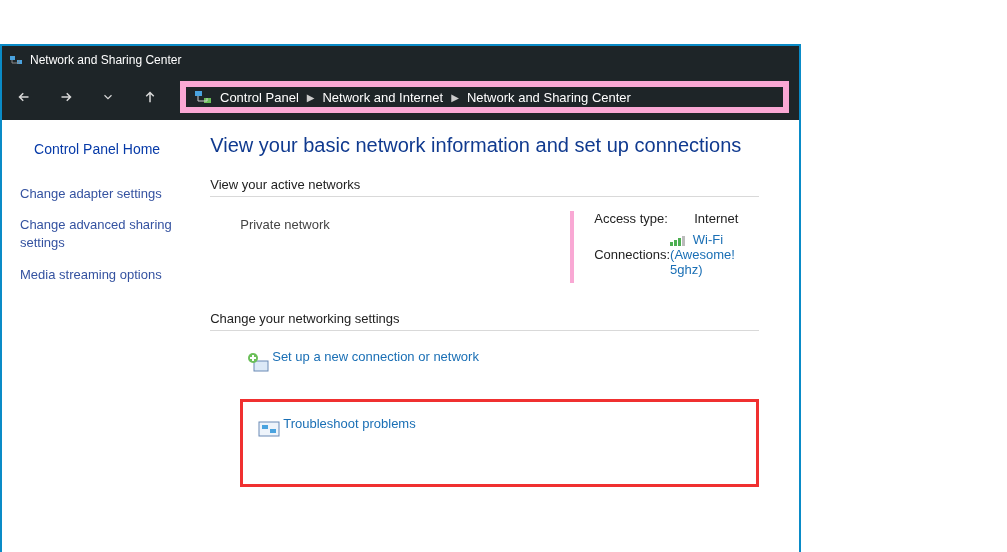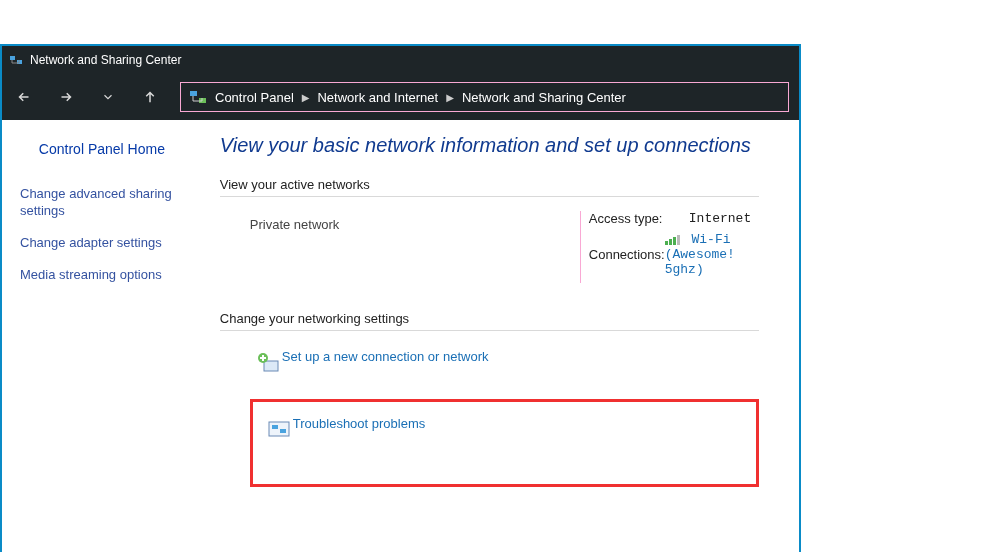--- a/index.html
+++ b/index.html
@@ -3,41 +3,41 @@
 <meta charset="utf-8">
 <style>
   * { box-sizing: border-box; margin: 0; padding: 0; }
   html, body { width: 1007px; height: 552px; font-family: "Segoe UI", Arial, sans-serif; font-size: 13px; color: #222; }
   .window { width: 801px; height: 552px; border: 2px solid #0a8bc7; display: flex; flex-direction: column; background: #eab308; position: relative; margin-top: 44px; }
   .titlebar { height: 28px; background: #1e2528; color: #fff; display: flex; align-items: center; padding: 0 6px; font-size: 12px; }
   .titlebar .app-icon { width: 16px; height: 16px; margin-right: 6px; display: inline-block; }
   .navbar { height: 46px; background: #1e2528; display: flex; align-items: center; padding: 0 10px; gap: 18px; color: #fff; }
   .nav-btn { width: 24px; height: 24px; display: flex; align-items: center; justify-content: center; cursor: pointer; }
   .nav-btn svg { stroke: #d8d8d8; }
-  .address { flex: 1; height: 30px; background: #1e2528; display: flex; align-items: center; gap: 8px; padding: 10px 8px; border: 1px solid #f9a8d4; }
+  .address { flex: 1; height: 30px; background: #1e2528; display: flex; align-items: center; gap: 8px; padding: 10px 8px; border: 6px solid #f9a8d4; }
   .address .cp-icon { width: 18px; height: 18px; }
   .crumb { color: #fff; font-size: 13px; white-space: nowrap; }
   .crumb-sep { color: #ccc; font-size: 10px; }
   .content { flex: 1; display: flex; background: #fff; }
   .sidebar { width: 250px; padding: 20px 18px; }
   .sidebar a { display: block; color: #3452a0; font-size: 13px; margin-bottom: 14px; text-decoration: none; line-height: 1.35; }
   .sidebar a.home { color: #063aa8; font-size: 14px; margin-bottom: 26px; text-align: center; }
   .main { flex: 1; padding: 14px 40px 0 18px; }
-  .page-title { color: #103a8f; font-size: 20px; font-weight: 400; margin-bottom: 20px; font-style: italic; }
+  .page-title { color: #103a8f; font-size: 20px; font-weight: 400; margin-bottom: 20px; }
   .section-label { font-size: 13px; color: #222; margin-bottom: 4px; }
   .divider { border: none; border-top: 1px solid #d9d9d9; margin: 4px 0 14px 0; }
   .active-net { display: flex; padding-left: 30px; margin-bottom: 28px; }
   .net-left { flex: 0 0 330px; }
   .net-name { font-size: 13px; color: #222; }
   .net-name b { font-weight: 600; letter-spacing: 0.2px; }
   .net-type { font-size: 13px; color: #444; margin-top: 6px; }
-  .net-right { flex: 1; border-left: 1px solid #f9a8d4; padding-left: 8px; }
+  .net-right { flex: 1; border-left: 4px solid #f9a8d4; padding-left: 20px; }
   .kv { display: flex; font-size: 13px; margin-bottom: 6px; align-items: center; }
   .kv .k { width: 100px; color: #222; }
-  .kv .v { color: #222; font-family: Liberation Mono, monospace; }
+  .kv .v { color: #222; }
   .kv .link { color: #1a6fb5; cursor: pointer; }
   .signal { display: inline-flex; align-items: flex-end; gap: 1px; margin-right: 4px; vertical-align: middle; }
   .signal span { width: 3px; background: #4caf50; display: inline-block; }
   .signal span:nth-child(1){height:4px;} .signal span:nth-child(2){height:6px;} .signal span:nth-child(3){height:8px;} .signal span:nth-child(4){height:10px;background:#bbb;}
   .settings-list { padding-left: 30px; }
   .setting { display: flex; gap: 0; margin-bottom: 18px; padding: 4px; }
   .setting .icon { width: 28px; height: 28px; flex-shrink: 0; }
   .setting .txt a { color: #1a6fb5; font-size: 13px; text-decoration: none; }
   .setting .txt .desc { font-size: 13px; color: #333; margin-top: 4px; }
   .highlight-box { border: 3px solid #f03030; padding: 10px 8px 36px 8px; margin-top: 4px; }
@@ -93,22 +93,22 @@
       <span class="crumb-sep">▶</span>
       <span class="crumb">Network and Internet</span>
       <span class="crumb-sep">▶</span>
       <span class="crumb">Network and Sharing Center</span>
     </div>
   </div>
 
   <div class="content">
     <div class="sidebar">
       <a href="#" class="home">Control Panel Home</a>
+      <a href="#">Change adapter settings</a>
       <a href="#">Change advanced sharing settings</a>
-      <a href="#">Change adapter settings</a>
       <a href="#">Media streaming options</a>
     </div>
 
     <div class="main">
       <div class="page-title">View your basic network information and set up connections</div>
 
       <div class="section-label">View your active networks</div>
       <hr class="divider">
 
       <div class="active-net">

